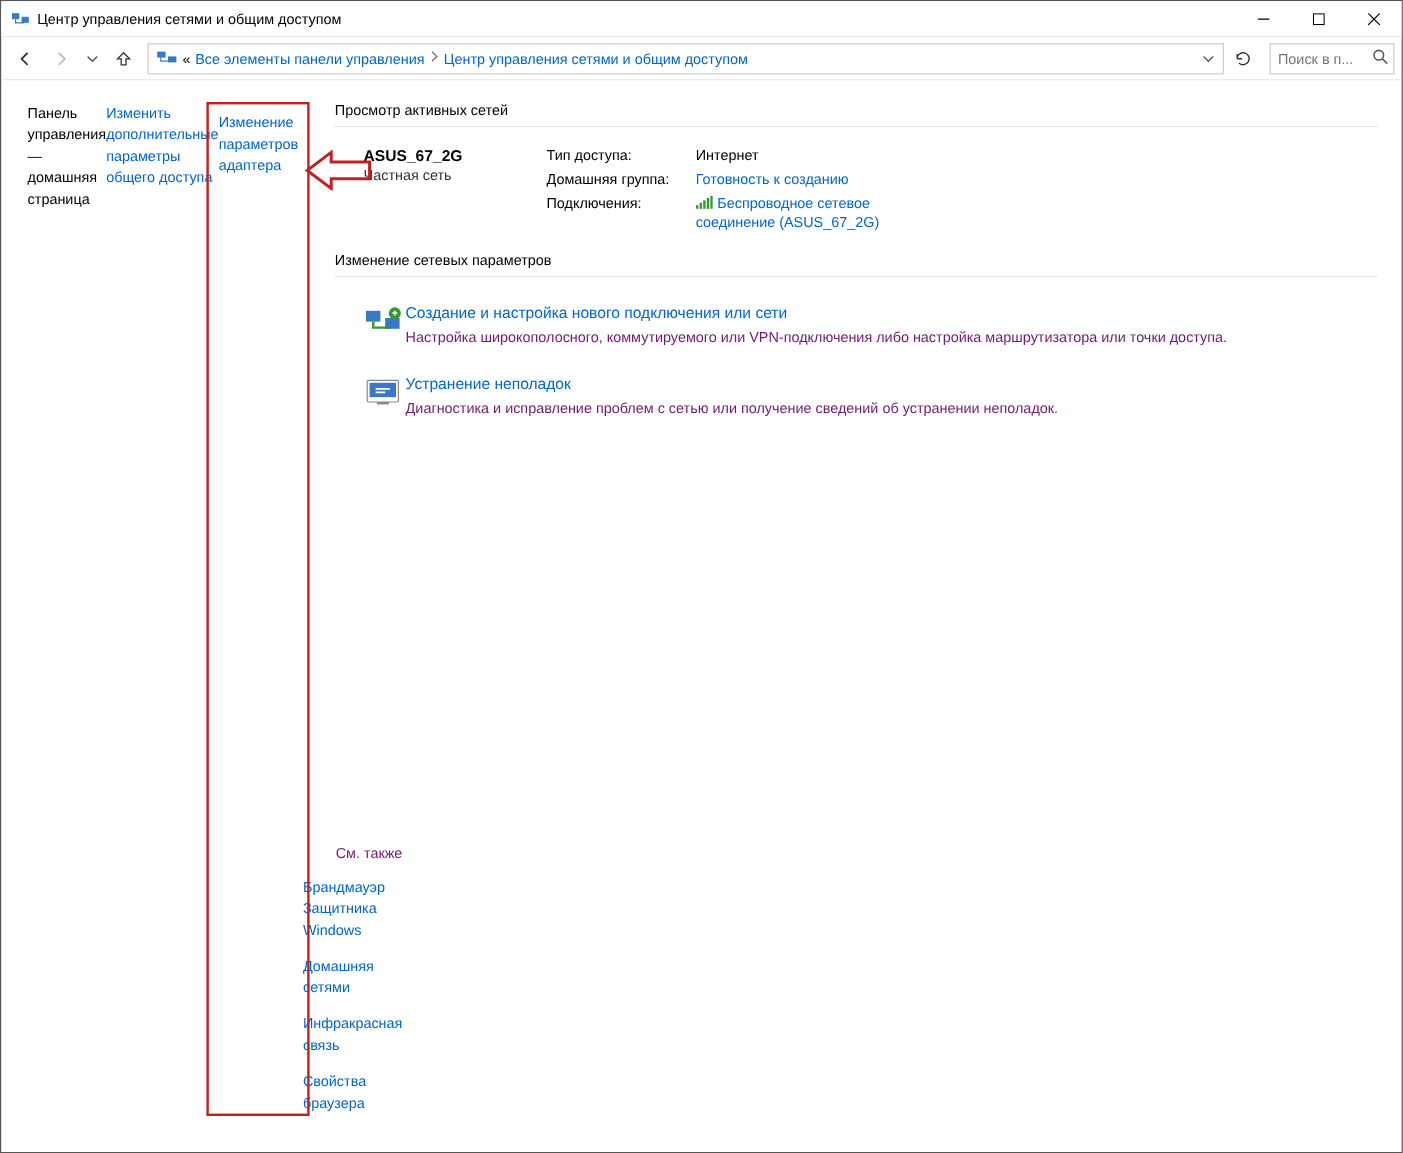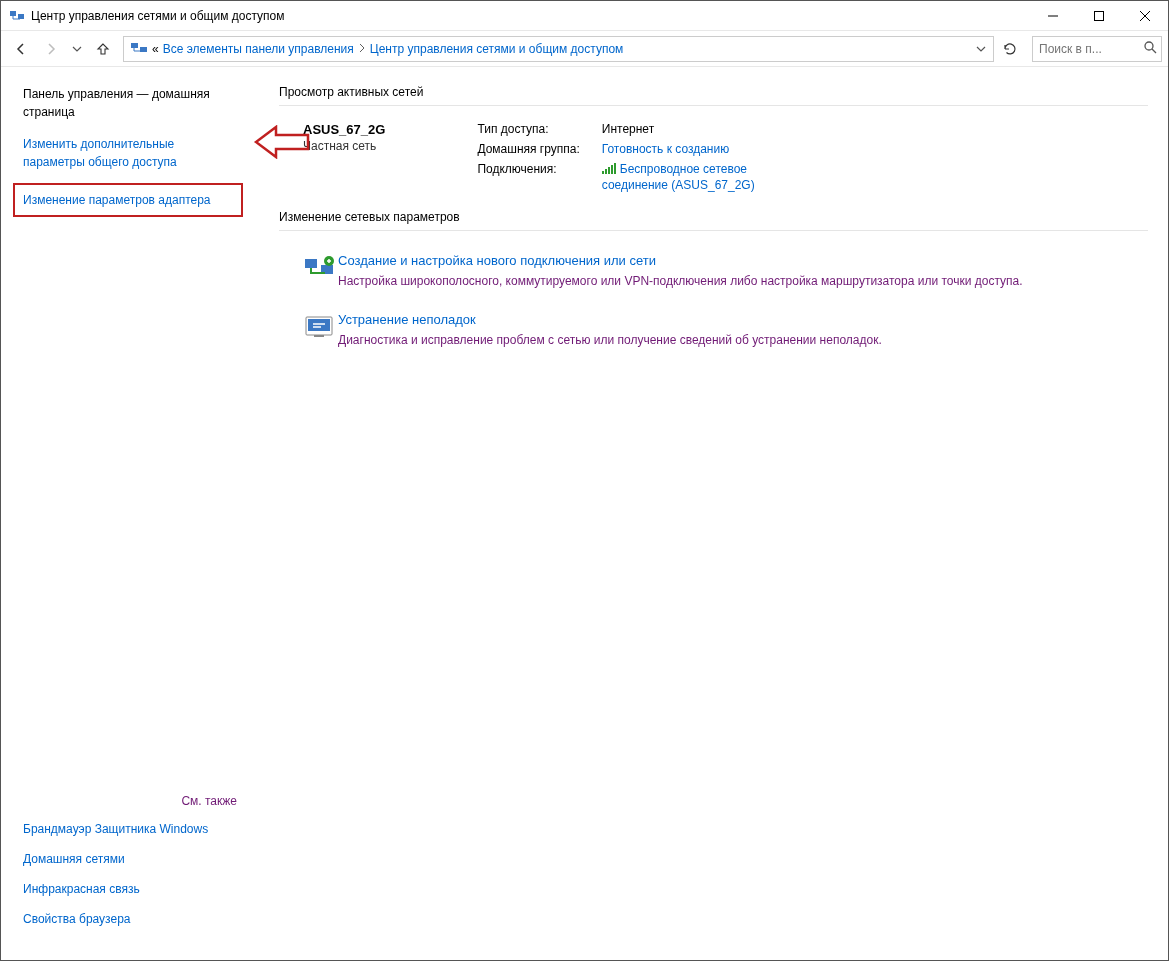--- a/index.html
+++ b/index.html
@@ -45,30 +45,30 @@
   .nav-arrow svg, .nav-up svg, .refresh-btn svg{width:16px;height:16px;}
   .addr-wrap{
     flex:1; height:26px; border:1px solid #ccc; display:flex;align-items:center; padding:0 2px; margin-left:4px;
   }
   .addr-icon{width:18px;height:18px;margin:0 4px;}
   .crumb-sep{color:#606060;margin:0 4px;font-size:10px;}
   .crumb-text{white-space:nowrap;color:#000;}
   .crumb-text.link{cursor:default;}
   .dd-btn{width:20px;}
   .search-wrap{
-    width:130px;height:26px;border:1px solid #ccc;margin-left:6px;display:flex;align-items:center;padding:0 4px;color:#777;
+    width:104px;height:26px;border:1px solid #ccc;margin-left:6px;display:flex;align-items:center;padding:0 4px;color:#777;
   }
   .search-wrap input{border:none;outline:none;flex:1;font-size:12px;color:#555;background:transparent;min-width:0;}
   .search-icon{margin-left:auto;color:#555;}
   
   .content{flex:1;display:flex; overflow:hidden;}
   .sidebar{
     width:248px; min-width:248px;
     padding:18px 12px 20px 22px;
-    display:flex; flex-direction:column;
+    display:flex; flex-direction:row;
     border-right:none;
     position:relative;
   }
   .sidebar .home-link{color:#000;font-size:12px;line-height:1.5;margin-bottom:14px;}
   .sidebar-link{
     color:#0066cc; font-size:12px; line-height:1.5; margin-bottom:12px; cursor:pointer;
   }
   .sidebar-link.highlighted{
     border:2px solid #c02020; padding:6px 8px; margin-left:-10px; margin-right:-6px;margin-bottom:10px;
     color:#0066cc;
@@ -81,21 +81,21 @@
     width:58px;height:34px;
     pointer-events:none;
   }
   .see-also{margin-top:auto;}
   .see-also-h{color:#701a75;font-size:12px;margin-bottom:12px;text-align:right;}
   
   .main{flex:1; padding:18px 20px 20px 30px; overflow:auto;}
   .main-h1{color:#003399; font-size:19px; font-weight:400; margin:0 0 18px 0;}
   .section-title{font-size:12px; color:#000; margin:0 0 6px 0; padding-bottom:6px;}
   .section-title.rule{border-bottom:1px solid #e5e5e5;}
-  .active-net{display:flex;gap:92px; padding:10px 0 18px 24px;}
+  .active-net{display:flex;gap:70px; padding:10px 0 18px 24px;}
   .net-left{}
   .net-name{font-weight:bold; font-size:13px; margin-bottom:2px;}
   .net-type{font-size:12px;color:#333;}
   .net-right{display:grid; grid-template-columns:auto auto; column-gap:22px; row-gap:6px; align-items:start; font-size:12px;}
   .net-right .lbl{white-space:nowrap;}
   .net-right .val{white-space:normal;}
   .link{color:#0066cc;cursor:pointer;}
   .nowrap{white-space:nowrap;}
   .wifi-icon{display:inline-block;vertical-align:-2px;margin-right:4px;}
   .tasks{margin-top:10px;}

